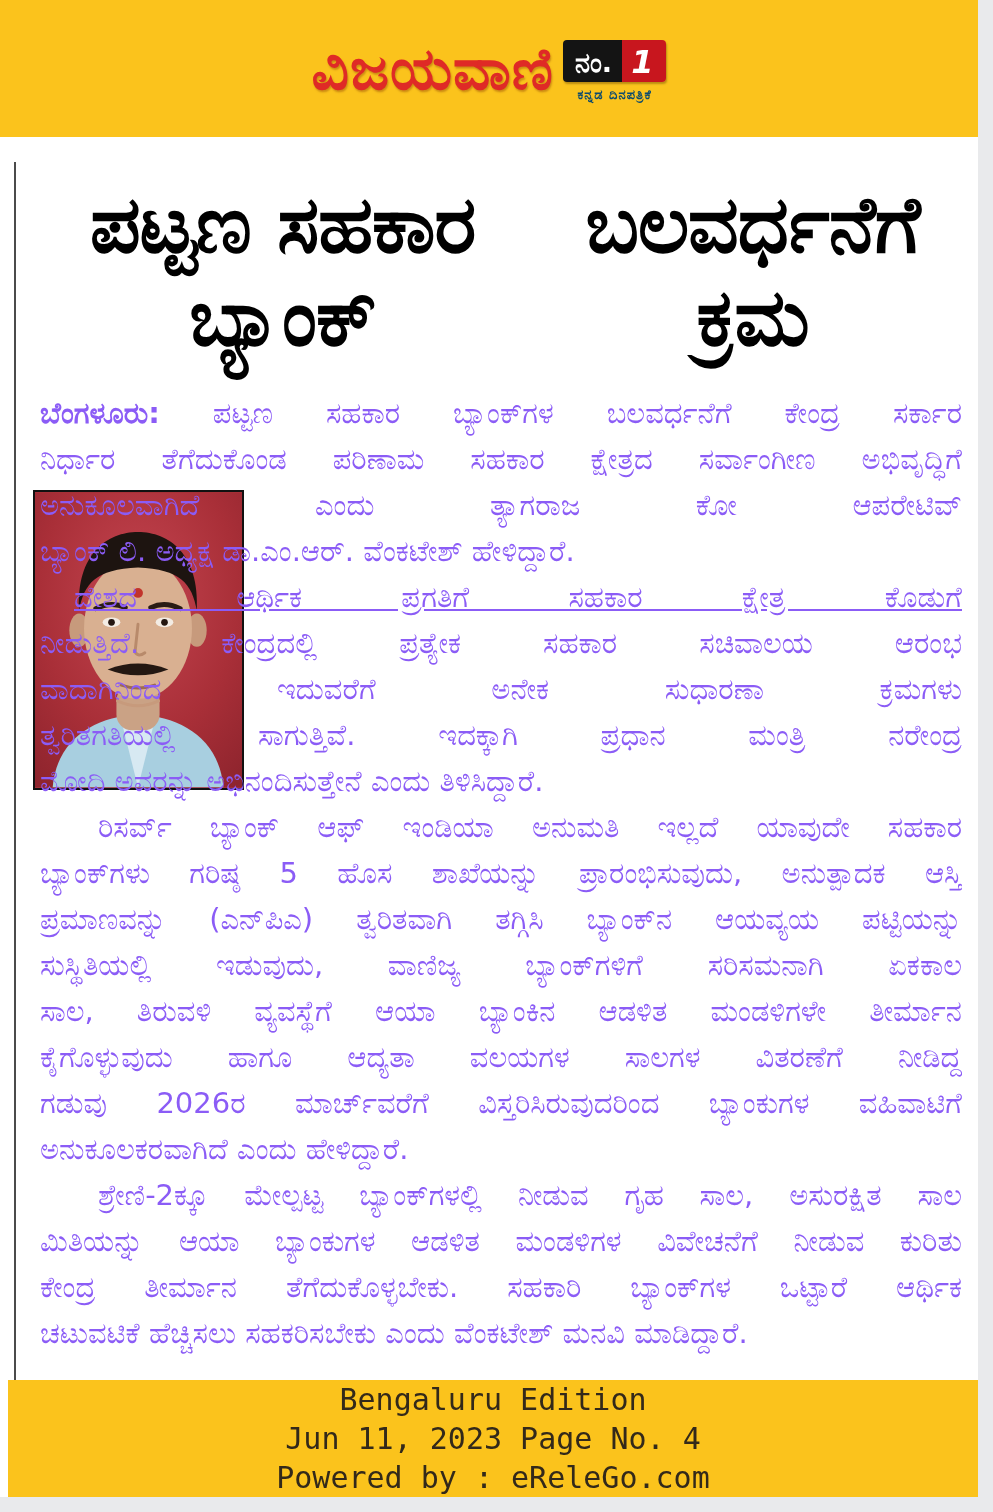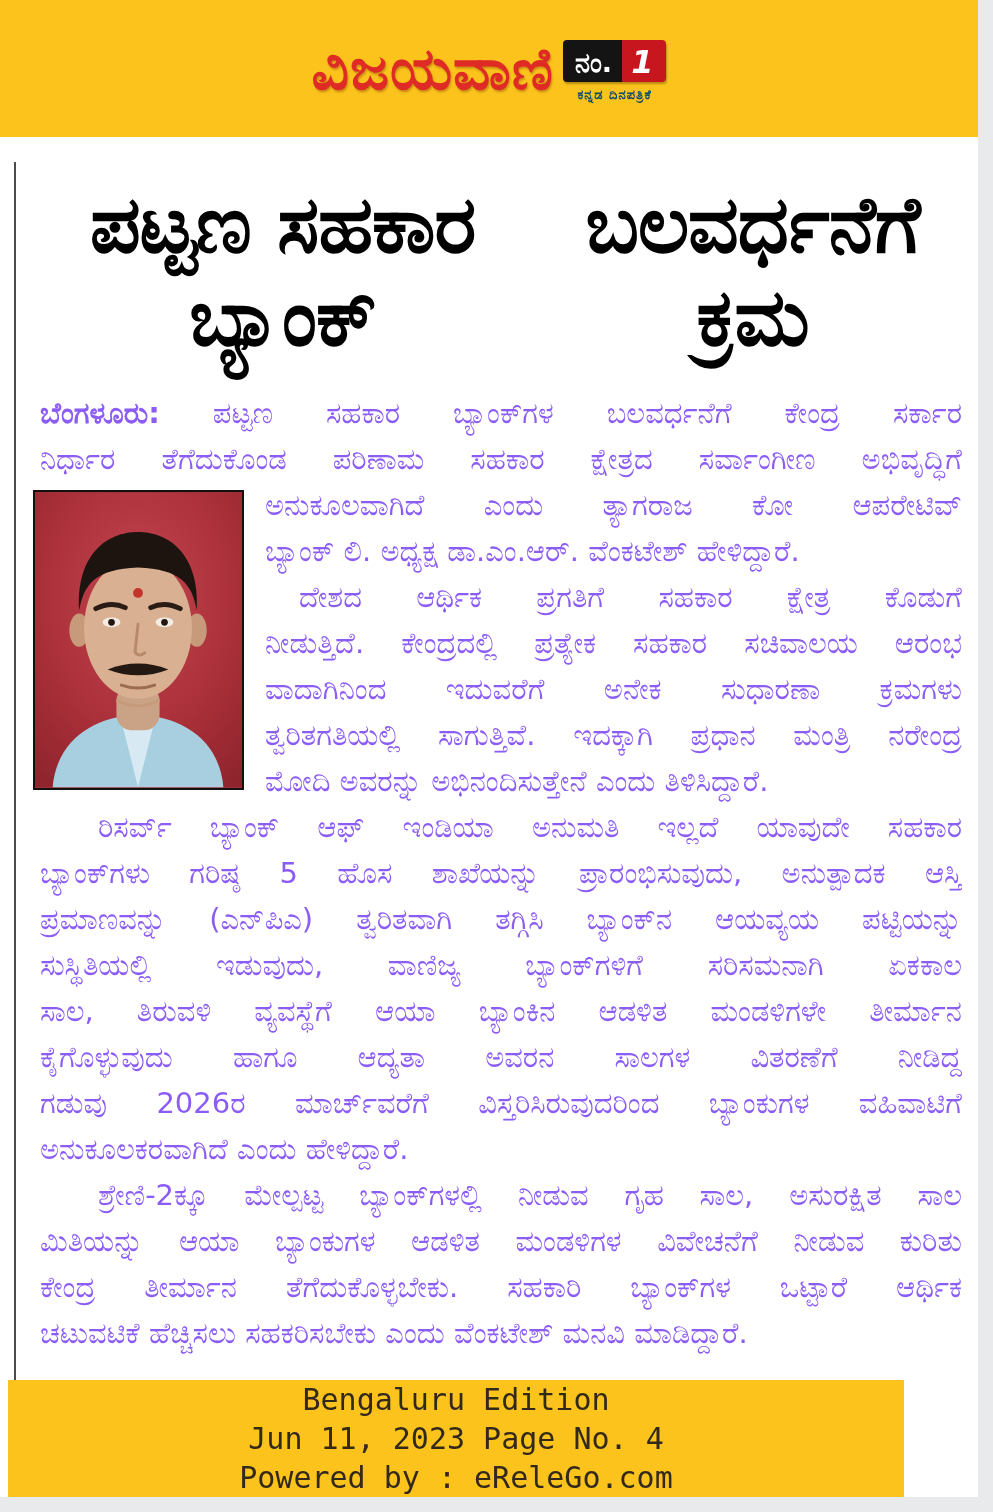--- a/index.html
+++ b/index.html
@@ -42,35 +42,35 @@
     color:#000;font-weight:900;text-align:center;line-height:1.18;
   }
   .headline .hl{font-size:79px;letter-spacing:-1px;}
 
   .article-body{
     position:absolute;left:40px;top:390px;width:922px;
     color:#8b5cf6;font-size:29px;line-height:46px;
   }
   .bline{white-space:nowrap;text-align:left;}
   .bline.just{text-align:justify;text-align-last:justify;white-space:normal;height:46px;overflow:hidden;}
-  .bline.pad{margin-left:225px;}
-  .bline.ind{text-indent:34px;}
+  .bline.pad{}
+  .bline.ind{text-indent:34px;text-decoration:underline;}
   .bline.ind2{text-indent:58px;}
   .bline b{font-weight:bold;}
 
   
   .photo{
     position:absolute;left:33px;top:490px;width:211px;height:300px;
     border:2px solid #111;box-sizing:border-box;background:#a73036;
   }
   .photo svg{display:block;width:100%;height:100%;}
 
   
   .footer-banner{
-    position:absolute;left:8px;top:1380px;width:896px;height:117px;
+    position:absolute;left:8px;top:1380px;width:970px;height:117px;
     display:flex;flex-direction:column;align-items:center;justify-content:center;
     font-family:"DejaVu Sans Mono",monospace;
     color:#33291a;font-size:30px;line-height:39px;font-weight:500;
     text-align:center;
   }
 </style>
 </head>
 <body>
 
 <div class="content-bg"></div>
@@ -147,21 +147,21 @@
     <div class="bline pad ind just">ದೇಶದ ಆರ್ಥಿಕ ಪ್ರಗತಿಗೆ ಸಹಕಾರ ಕ್ಷೇತ್ರ ಕೊಡುಗೆ</div>
     <div class="bline pad just">ನೀಡುತ್ತಿದೆ. ಕೇಂದ್ರದಲ್ಲಿ ಪ್ರತ್ಯೇಕ ಸಹಕಾರ ಸಚಿವಾಲಯ ಆರಂಭ</div>
     <div class="bline pad just">ವಾದಾಗಿನಿಂದ ಇದುವರೆಗೆ ಅನೇಕ ಸುಧಾರಣಾ ಕ್ರಮಗಳು</div>
     <div class="bline pad just">ತ್ವರಿತಗತಿಯಲ್ಲಿ ಸಾಗುತ್ತಿವೆ. ಇದಕ್ಕಾಗಿ ಪ್ರಧಾನ ಮಂತ್ರಿ ನರೇಂದ್ರ</div>
     <div class="bline pad">ಮೋದಿ ಅವರನ್ನು ಅಭಿನಂದಿಸುತ್ತೇನೆ ಎಂದು ತಿಳಿಸಿದ್ದಾರೆ.</div>
     <div class="bline ind2 just">ರಿಸರ್ವ್ ಬ್ಯಾಂಕ್ ಆಫ್ ಇಂಡಿಯಾ ಅನುಮತಿ ಇಲ್ಲದೆ ಯಾವುದೇ ಸಹಕಾರ</div>
     <div class="bline just">ಬ್ಯಾಂಕ್‌ಗಳು ಗರಿಷ್ಠ 5 ಹೊಸ ಶಾಖೆಯನ್ನು ಪ್ರಾರಂಭಿಸುವುದು, ಅನುತ್ಪಾದಕ ಆಸ್ತಿ</div>
     <div class="bline just">ಪ್ರಮಾಣವನ್ನು (ಎನ್‌ಪಿಎ) ತ್ವರಿತವಾಗಿ ತಗ್ಗಿಸಿ ಬ್ಯಾಂಕ್‌ನ ಆಯವ್ಯಯ ಪಟ್ಟಿಯನ್ನು</div>
     <div class="bline just">ಸುಸ್ಥಿತಿಯಲ್ಲಿ ಇಡುವುದು, ವಾಣಿಜ್ಯ ಬ್ಯಾಂಕ್‌ಗಳಿಗೆ ಸರಿಸಮನಾಗಿ ಏಕಕಾಲ</div>
     <div class="bline just">ಸಾಲ, ತಿರುವಳಿ ವ್ಯವಸ್ಥೆಗೆ ಆಯಾ ಬ್ಯಾಂಕಿನ ಆಡಳಿತ ಮಂಡಳಿಗಳೇ ತೀರ್ಮಾನ</div>
-    <div class="bline just">ಕೈಗೊಳ್ಳುವುದು ಹಾಗೂ ಆದ್ಯತಾ ಅವರನ ಸಾಲಗಳ ವಿತರಣೆಗೆ ನೀಡಿದ್ದ</div>
+    <div class="bline just">ಕೈಗೊಳ್ಳುವುದು ಹಾಗೂ ಆದ್ಯತಾ ವಲಯಗಳ ಸಾಲಗಳ ವಿತರಣೆಗೆ ನೀಡಿದ್ದ</div>
     <div class="bline just">ಗಡುವು 2026ರ ಮಾರ್ಚ್‌ವರೆಗೆ ವಿಸ್ತರಿಸಿರುವುದರಿಂದ ಬ್ಯಾಂಕುಗಳ ವಹಿವಾಟಿಗೆ</div>
     <div class="bline">ಅನುಕೂಲಕರವಾಗಿದೆ ಎಂದು ಹೇಳಿದ್ದಾರೆ.</div>
     <div class="bline ind2 just">ಶ್ರೇಣಿ-2ಕ್ಕೂ ಮೇಲ್ಪಟ್ಟ ಬ್ಯಾಂಕ್‌ಗಳಲ್ಲಿ ನೀಡುವ ಗೃಹ ಸಾಲ, ಅಸುರಕ್ಷಿತ ಸಾಲ</div>
     <div class="bline just">ಮಿತಿಯನ್ನು ಆಯಾ ಬ್ಯಾಂಕುಗಳ ಆಡಳಿತ ಮಂಡಳಿಗಳ ವಿವೇಚನೆಗೆ ನೀಡುವ ಕುರಿತು</div>
     <div class="bline just">ಕೇಂದ್ರ ತೀರ್ಮಾನ ತೆಗೆದುಕೊಳ್ಳಬೇಕು. ಸಹಕಾರಿ ಬ್ಯಾಂಕ್‌ಗಳ ಒಟ್ಟಾರೆ ಆರ್ಥಿಕ</div>
     <div class="bline">ಚಟುವಟಿಕೆ ಹೆಚ್ಚಿಸಲು ಸಹಕರಿಸಬೇಕು ಎಂದು ವೆಂಕಟೇಶ್ ಮನವಿ ಮಾಡಿದ್ದಾರೆ.</div>
   </div>
 
 <div class="footer-banner" id="footerBanner" style="background: rgb(251, 195, 28);">
   <div>Bengaluru Edition</div>

